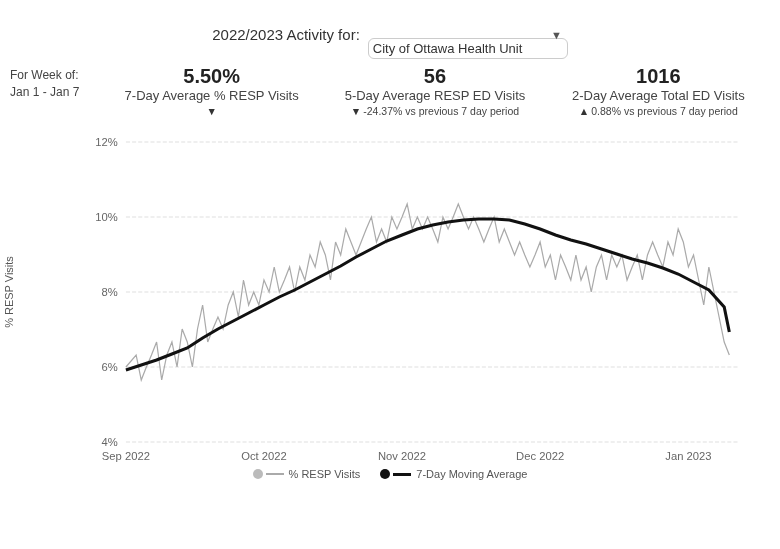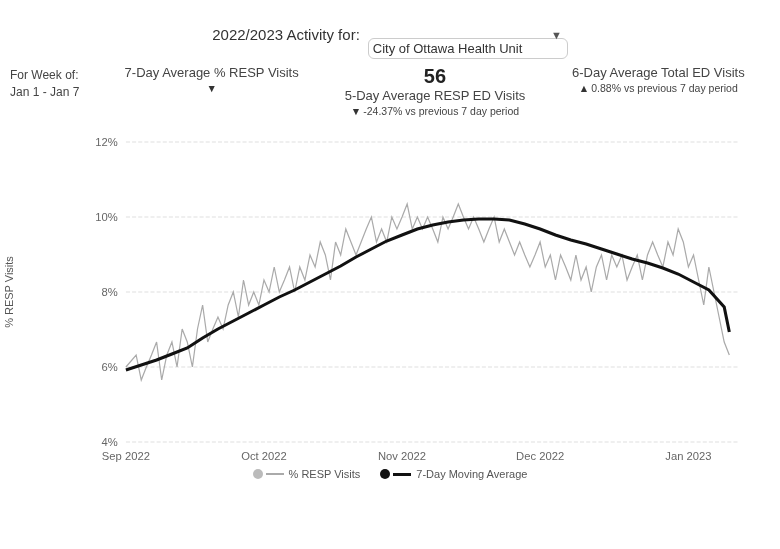--- a/index.html
+++ b/index.html
@@ -151,35 +151,37 @@
       <span class="dropdown-arrow">▼</span>
     </div>
   </div>
 
   <div class="stats-area">
     <div class="week-label">
       <span>For Week of: Jan 1 - Jan 7</span>
     </div>
     <div class="stats-row">
       <div class="stat-item">
+        <span class="stat-value">5.50%</span>
         <span class="stat-label">7-Day Average % RESP Visits</span>
         <div class="stat-change">
           <span class="arrow-down">▼</span>
         </div>
       </div>
       <div class="stat-item">
         <span class="stat-value">56</span>
         <span class="stat-label">5-Day Average RESP ED Visits</span>
         <div class="stat-change">
           <span class="arrow-down">▼</span>
           <span>-24.37% vs previous 7 day period</span>
         </div>
       </div>
       <div class="stat-item">
-        <span class="stat-label">6-Day Average Total ED Visits</span>
+        <span class="stat-value">1016</span>
+        <span class="stat-label">2-Day Average Total ED Visits</span>
         <div class="stat-change">
           <span class="arrow-up">▲</span>
           <span>0.88% vs previous 7 day period</span>
         </div>
       </div>
     </div>
   </div>
 
   <div style="position:relative; margin-left:15px;">
     <div class="y-axis-label">% RESP Visits</div>

